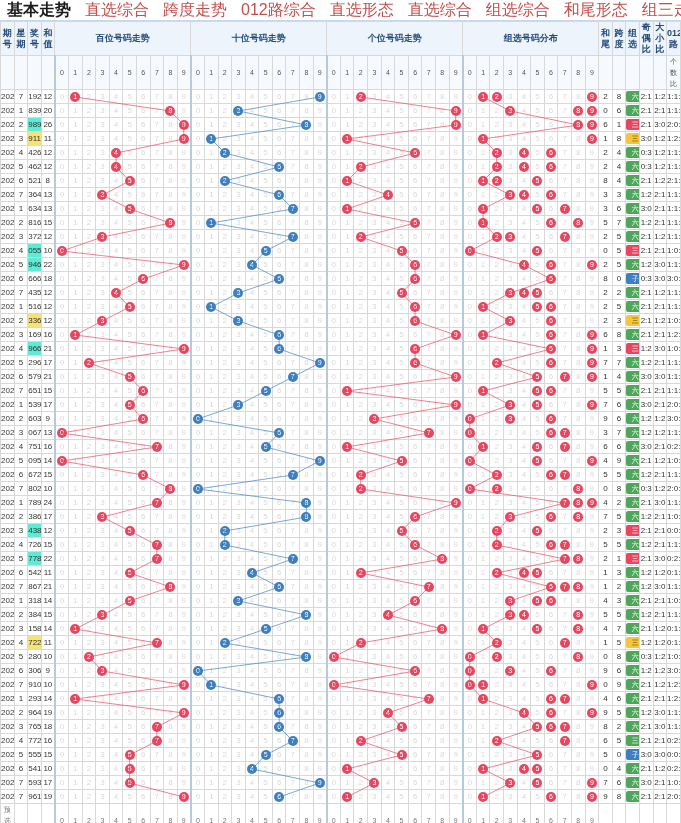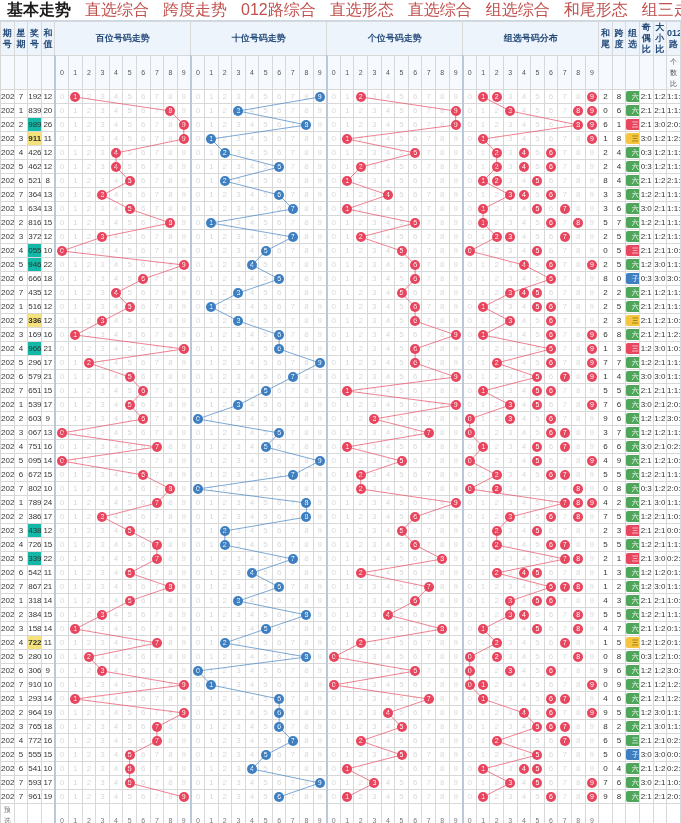--- a/index.html
+++ b/index.html
@@ -17,22 +17,22 @@
   .hdr2 td{background:#f6f9fd;font-size:7px;color:#555;height:12px;}
   td.issue{font-size:8px;color:#333;width:44px;}
   td.tiny{font-size:7px;color:#777;}
   .num-cell{width:13px;}
   .red{color:#d33;}
   .blue{color:#2a6ebb;}
   .lightgray{color:#d9d9d9;}
   .ball{display:inline-block;width:10px;height:10px;line-height:10px;border-radius:50%;color:#fff;font-size:7px;}
   .ball.r{background:#e8455e;}
   .ball.b{background:#3d7fc1;}
-  .hl-red{background:#14b8a6;}
-  .hl-yellow{background:#f6e27a;font-weight:bold;}
+  .hl-red{background:#5eead4;}
+  .hl-yellow{background:#f6e27a;}
   .badge{display:inline-block;min-width:16px;padding:0 1px;border-radius:2px;color:#fff;font-size:7px;}
   .badge.red{background:#e8455e;color:#fff;}
   .badge.yellow{background:#f4c53d;color:#5a4700;}
   .badge.green{background:#4fa65b;color:#fff;}
   .badge.blue{background:#3d7fc1;color:#fff;}
   .sec-left{border-left:2px solid #b9c9da !important;}
   .footrow td{height:14px;font-size:7px;color:#777;}
   .footlabel{font-size:8px;color:#555;}
   svg.overlay{position:absolute;left:0;top:0;pointer-events:none;}
   .wrap{position:relative;}
@@ -1842,21 +1842,21 @@
             <td>5</td>
             <td>5</td>
             <td><span class="badge green">六</span></td>
             <td>1:2</td>
             <td>2:1</td>
             <td>1:1:1</td>
           </tr>
           <tr>
             <td class="issue">2024320</td>
             <td>5</td>
-            <td class="hl-red"><span class="">339</span></td>
+            <td class="hl-red"><span class="">778</span></td>
             <td>22</td>
             <td class="num-cell sec-left"><span class="lightgray">0</span></td>
             <td class="num-cell"><span class="lightgray">1</span></td>
             <td class="num-cell"><span class="lightgray">2</span></td>
             <td class="num-cell"><span class="lightgray">3</span></td>
             <td class="num-cell"><span class="lightgray">4</span></td>
             <td class="num-cell"><span class="lightgray">5</span></td>
             <td class="num-cell"><span class="lightgray">6</span></td>
             <td class="num-cell"><span class="ball r">7</span></td>
             <td class="num-cell"><span class="lightgray">8</span></td>

